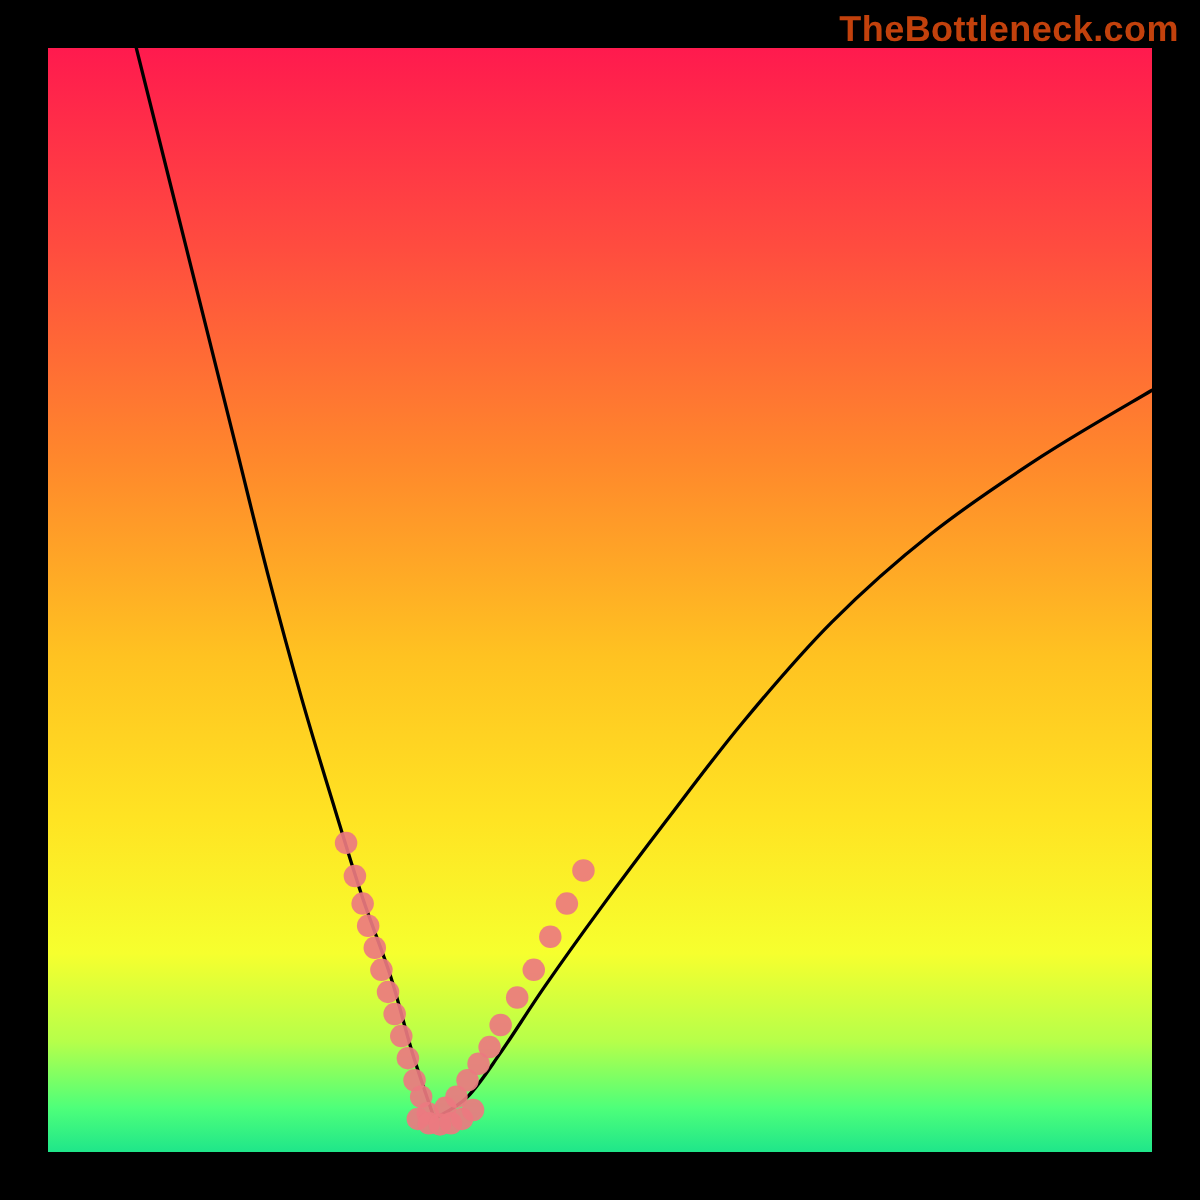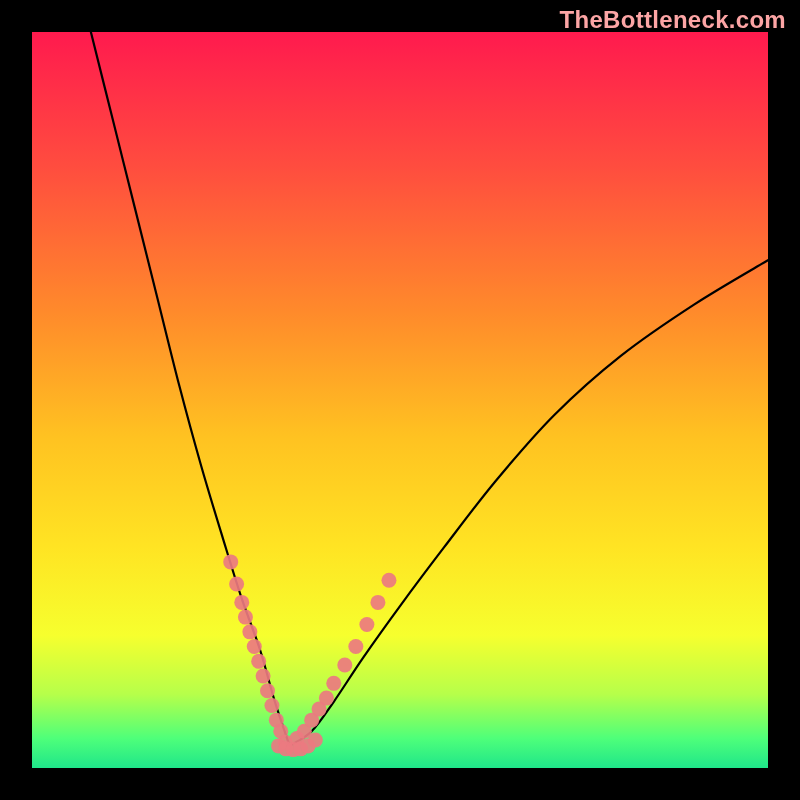--- a/index.html
+++ b/index.html
@@ -14,21 +14,21 @@
   .frame {
     position: relative;
     width: 800px;
     height: 800px;
     background: #000;
   }
   .watermark {
     position: absolute;
     top: 6px;
     right: 14px;
-    color: #fca5a5;
+    color: #c2410c;
     font-size: 24px;
     font-weight: 600;
     letter-spacing: 0.3px;
     white-space: nowrap;
   }
   .plot {
     position: absolute;
     left: 32px;
     top: 32px;
     width: 736px;

